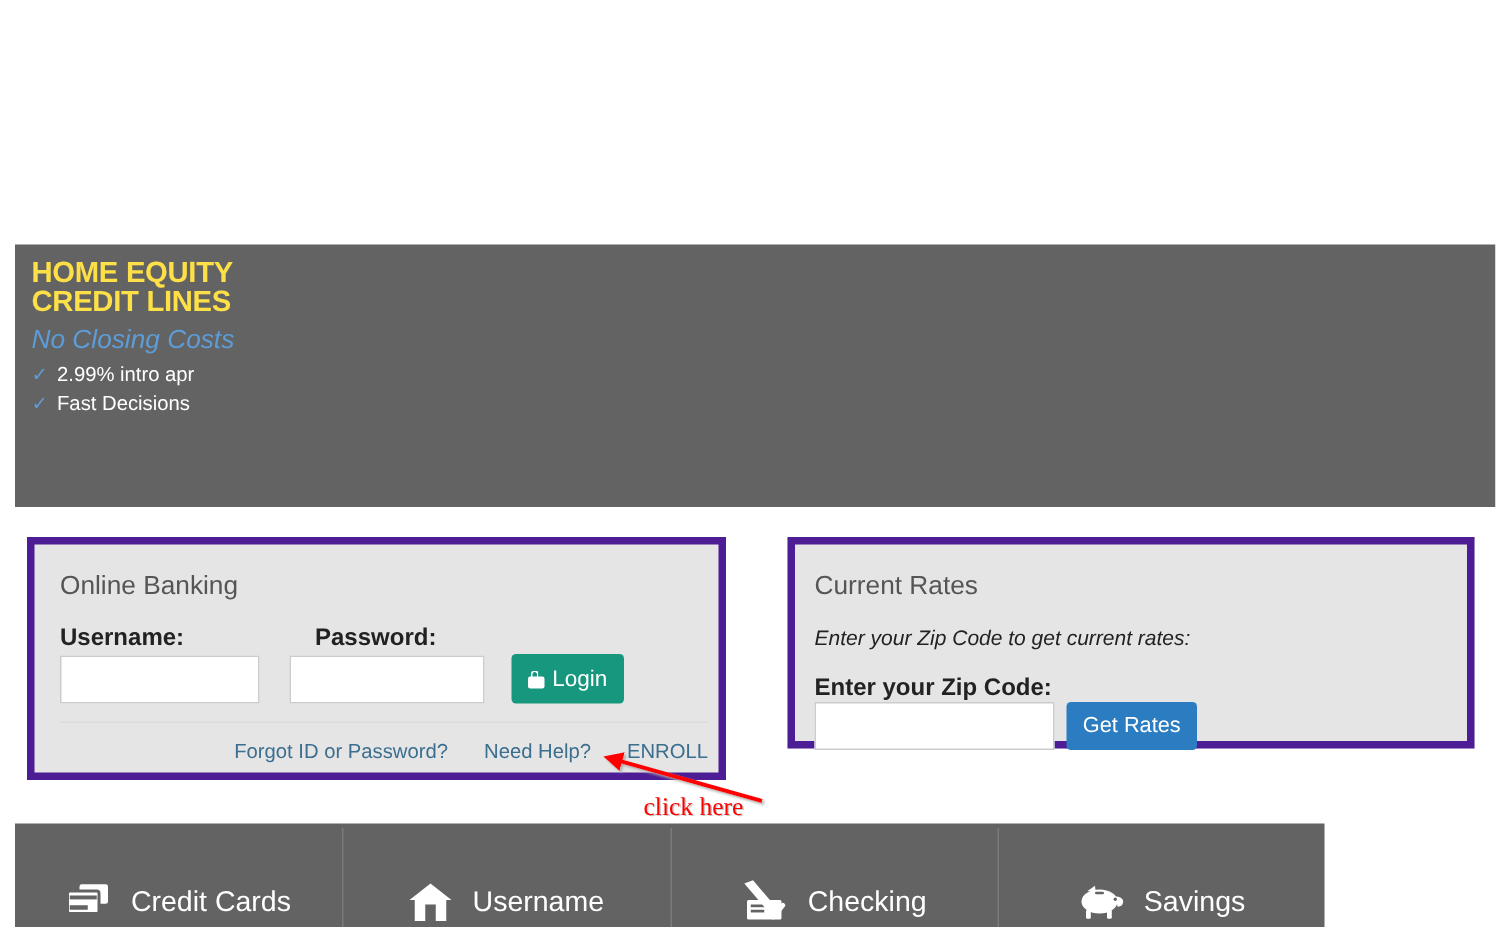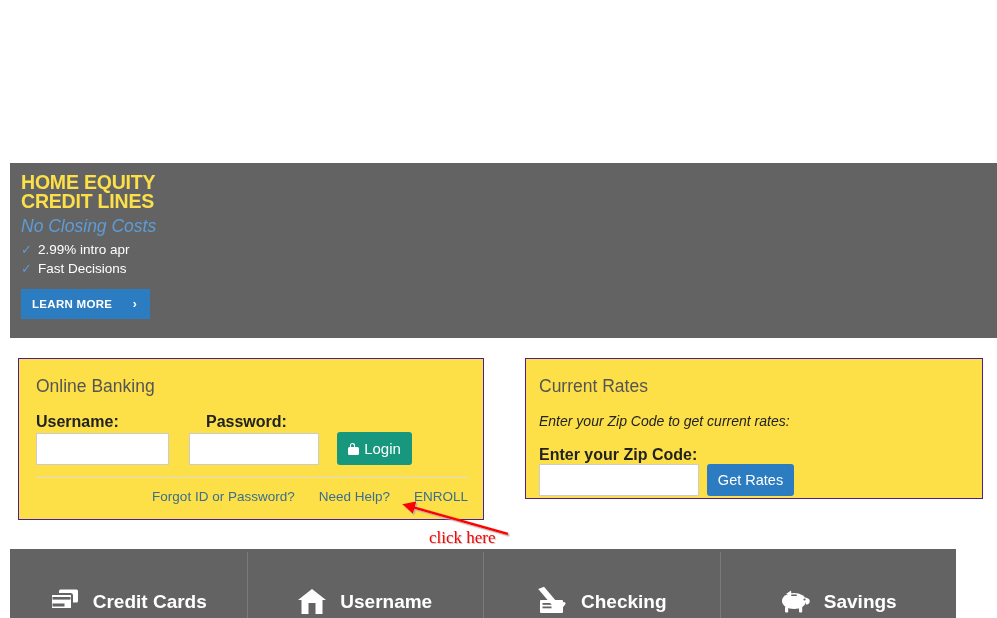--- a/index.html
+++ b/index.html
@@ -88,22 +88,22 @@
   }
   #learn-more-button .lm-chevron {
     font-size: 12px;
     font-weight: bold;
     padding-right: 2px;
   }
 
   
   .panel {
     position: absolute;
-    background: #fde047;
-    border: 1px solid #4c1d95;
+    background: #e5e5e5;
+    border: 5px solid #4c1d95;
     box-sizing: border-box;
   }
   #online-banking-panel {
     left: 18px;
     top: 358px;
     width: 466px;
     height: 162px;
   }
   #current-rates-panel {
     left: 525px;
@@ -259,25 +259,24 @@
     color: #fe0000;
     white-space: nowrap;
     text-shadow: 1px 1px 0 rgba(160,160,160,0.55);
   }
 
   
   #bottom-nav {
     position: absolute;
     left: 10px;
     top: 549px;
-    width: 946px;
+    width: 873px;
     height: 69px;
     display: flex;
     background: #636363;
-    font-weight: bold;
   }
   .nav-tile {
     flex: 1 1 0;
     display: flex;
     align-items: flex-end;
     justify-content: center;
     gap: 13px;
     color: #ffffff;
     font-size: 19px;
     cursor: pointer;
@@ -313,24 +312,20 @@
     <div class="hero-bullets">
       <div class="hero-bullet">
         <span class="hero-check">✓</span>
         <span>2.99% intro apr</span>
       </div>
       <div class="hero-bullet">
         <span class="hero-check">✓</span>
         <span>Fast Decisions</span>
       </div>
     </div>
-    <div id="learn-more-button">
-      <span>LEARN MORE</span>
-      <span class="lm-chevron">›</span>
-    </div>
   </div>
 </div>
 
 <div class="panel" id="online-banking-panel">
   <h2 class="panel-title" id="ob-title">Online Banking</h2>
 
   <label class="field-label" id="username-label">Username:</label>
   <input class="text-input" id="username-input" type="text" value="" style="">
 
   <label class="field-label" id="password-label">Password:</label>

